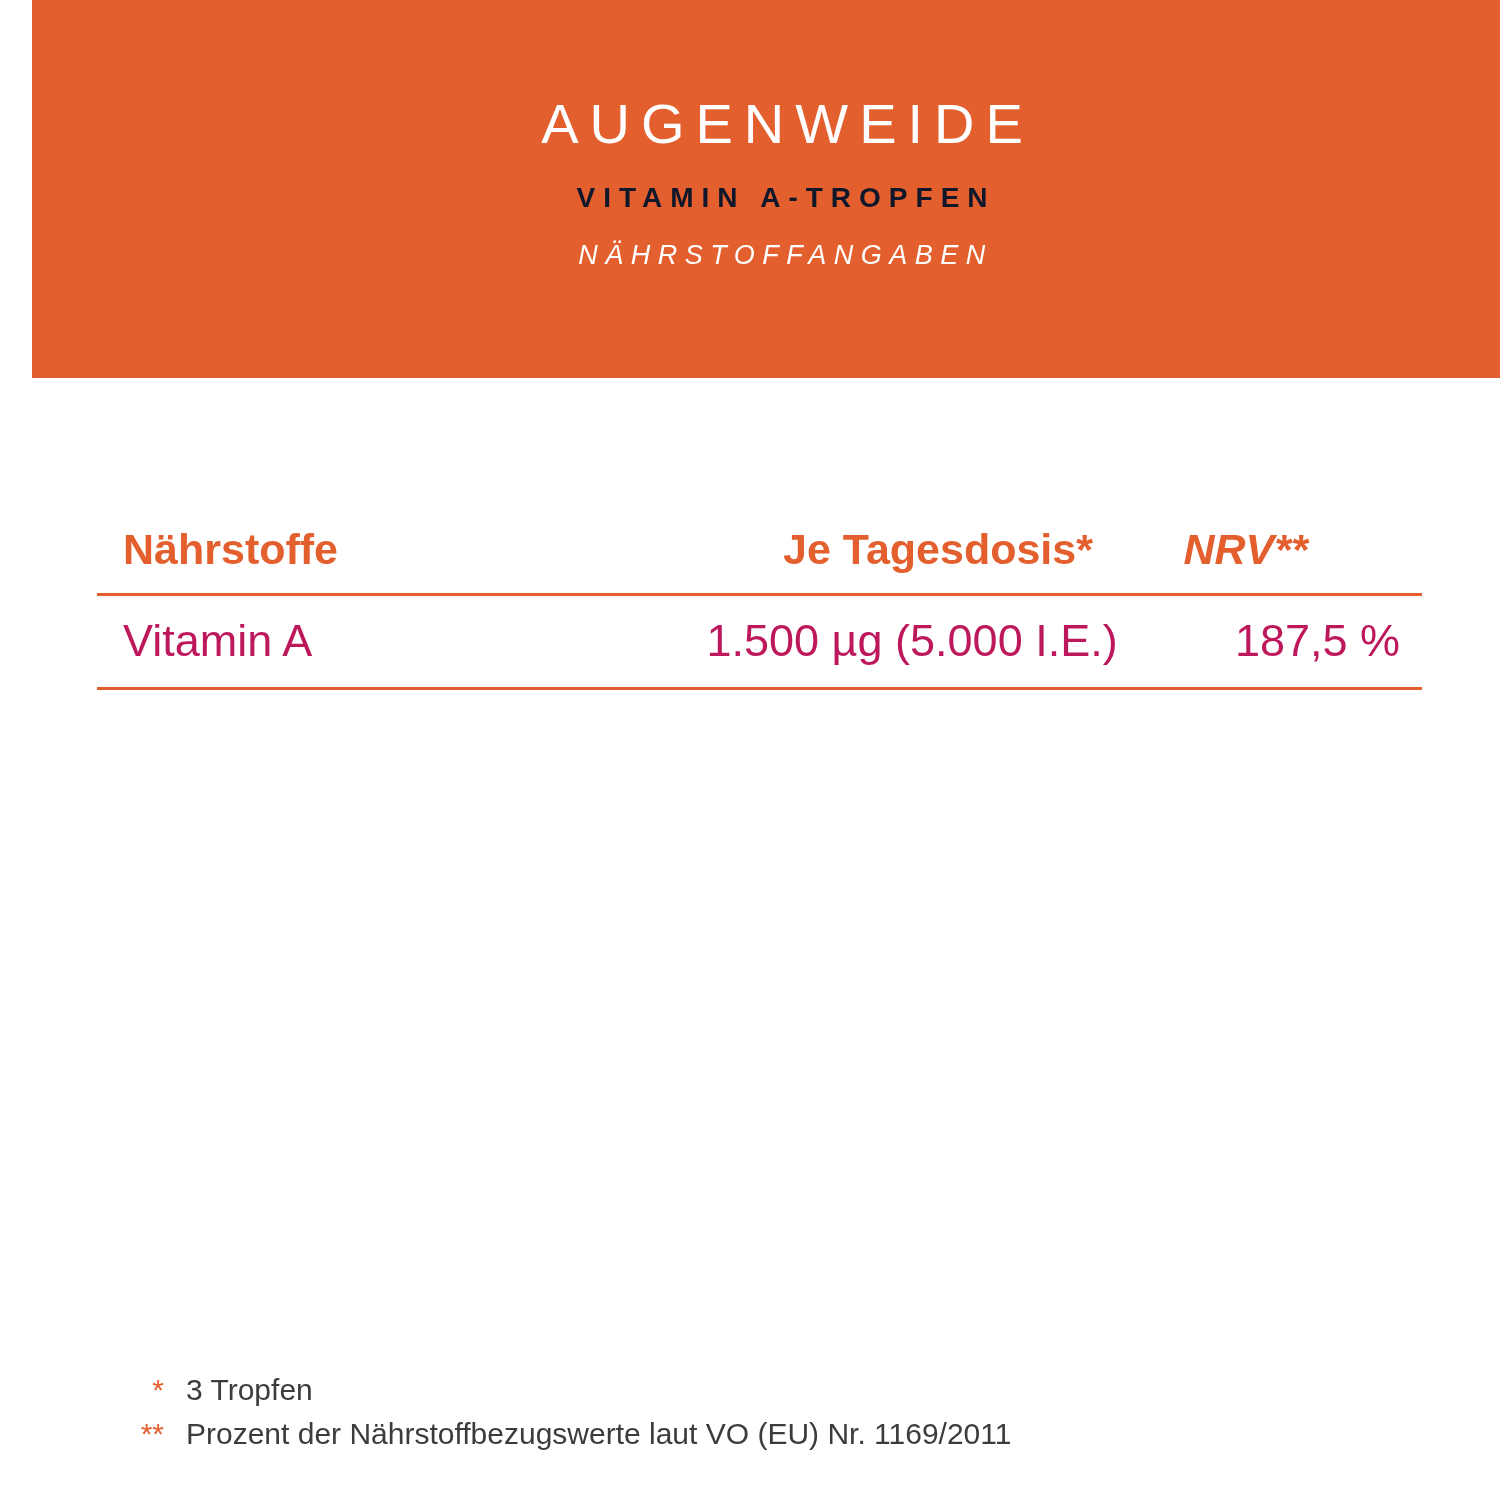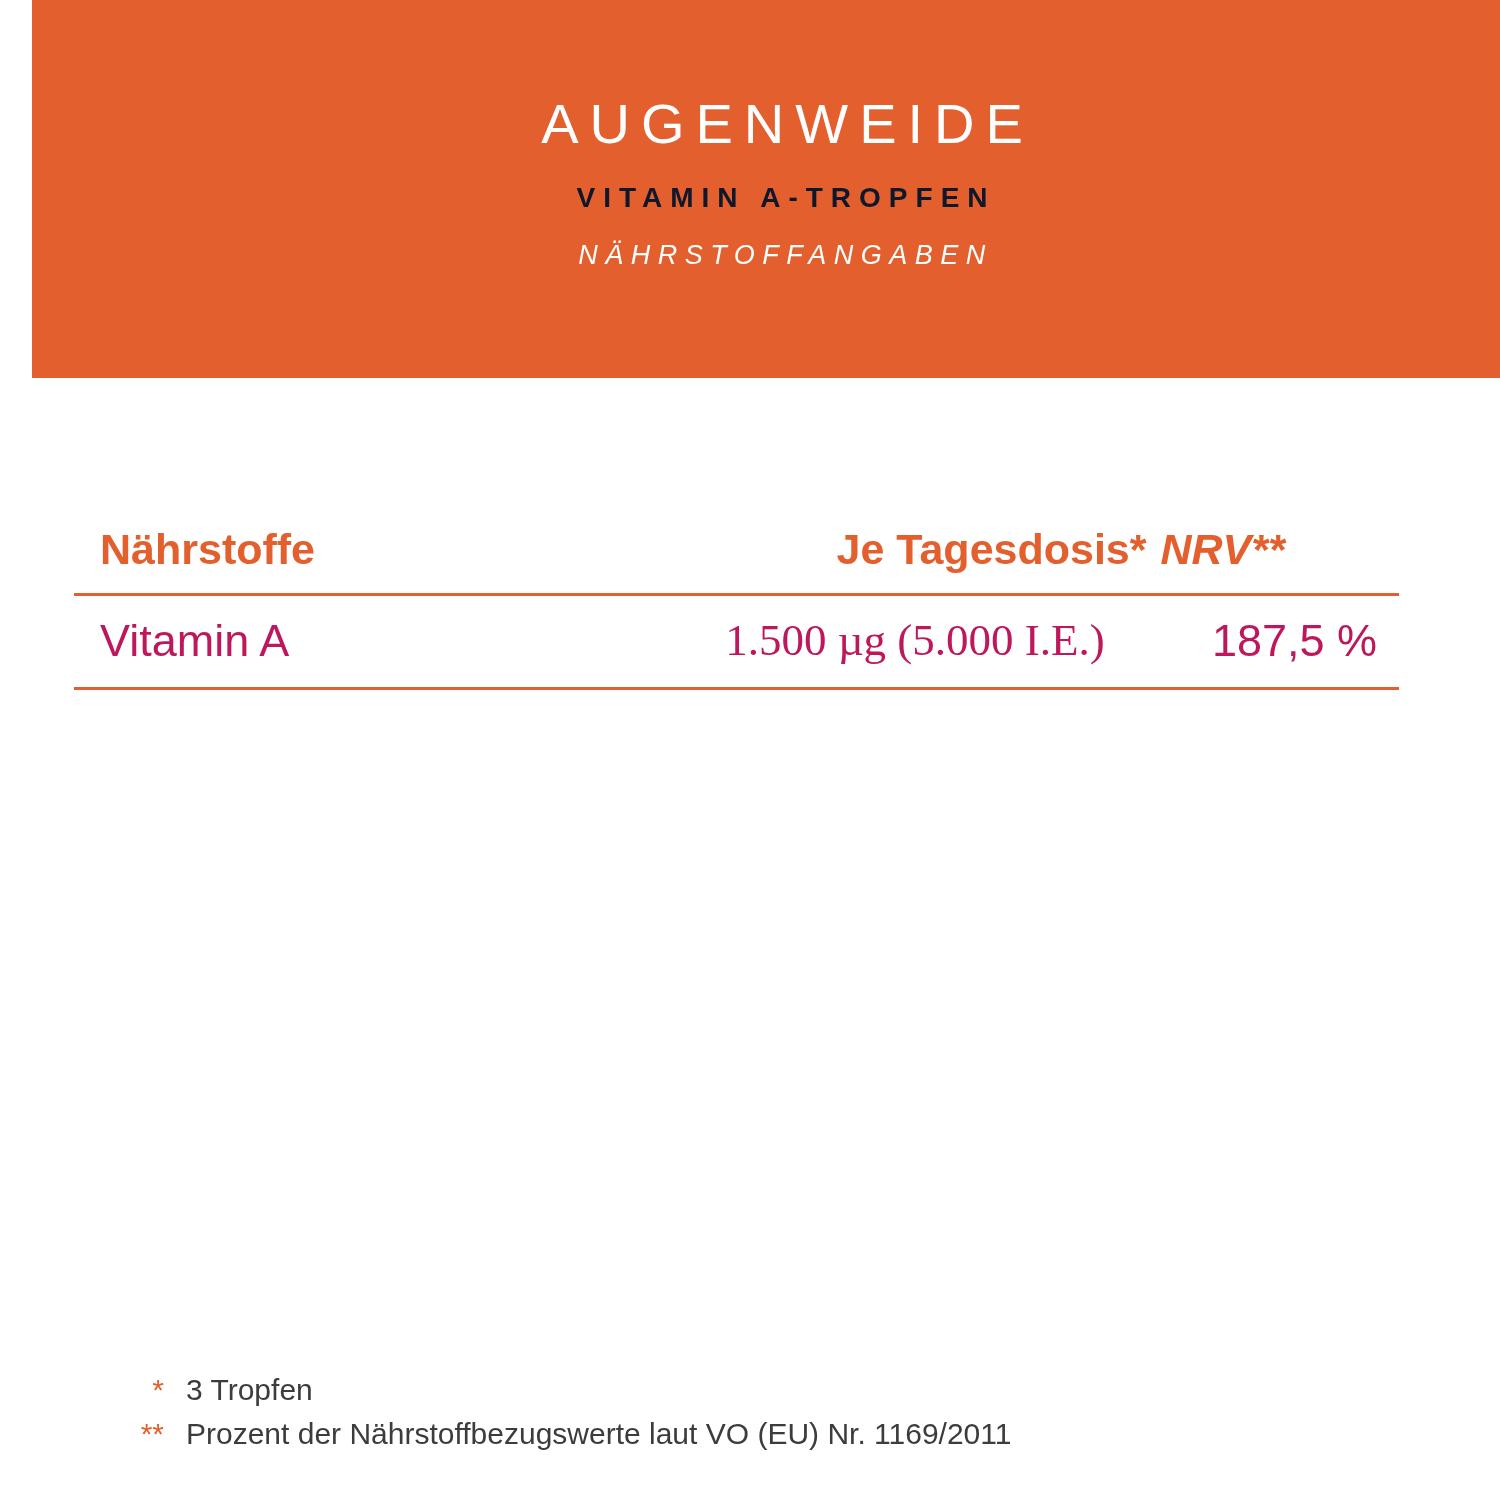--- a/index.html
+++ b/index.html
@@ -72,39 +72,38 @@
   
   .body-area {
     position: relative;
     flex: 1;
     width: 100%;
   }
 
   .nutrition-table {
     position: absolute;
     top: 150px;
-    left: 74px;
+    left: 97px;
     width: 1325px;
     border-collapse: collapse;
   }
   .nutrition-table th {
     color: #e35f2e;
     font-size: 43px;
     font-weight: bold;
     padding: 0 0 22px 0;
     line-height: 1;
     white-space: nowrap;
   }
   .th-nutrient {
     text-align: left;
     padding-left: 26px !important;
     width: 46%;
   }
   .th-dose {
-    text-align: right;
     width: 36%;
     padding-right: 14px !important;
   }
   .th-nrv {
     text-align: left;
     width: 18%;
     padding-right: 22px !important;
     font-style: italic;
   }
 
@@ -121,23 +120,22 @@
     font-weight: 400;
     line-height: 1;
     padding: 22px 0 24px 0;
     white-space: nowrap;
   }
   .td-nutrient {
     text-align: left;
     padding-left: 26px !important;
   }
   .td-dose {
-    text-align: center;
+    text-align: left;
     padding-right: 14px !important;
-    font-family: Liberation Serif, serif;
   }
   .td-nrv {
     text-align: right;
     padding-right: 22px !important;
   }
 
   
   .footnotes {
     position: absolute;
     left: 108px;

